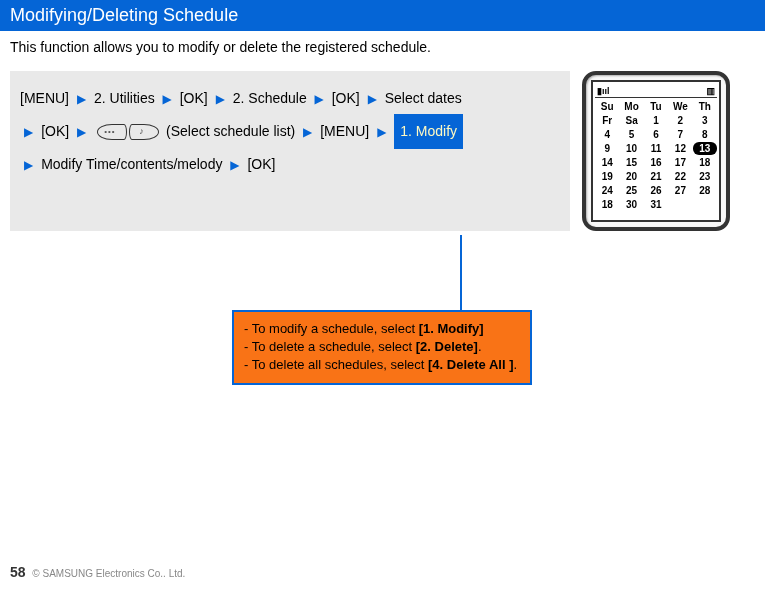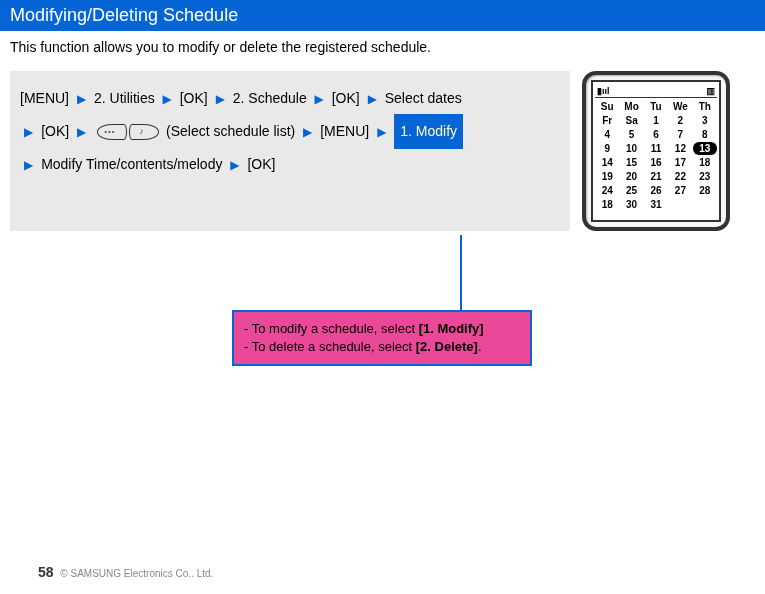--- a/index.html
+++ b/index.html
@@ -12,30 +12,30 @@
     .nav-icons { display: inline-flex; align-items: center; gap: 2px; vertical-align: middle; margin: 0 3px; }
     .nav-iconshape { display: inline-block; width: 30px; height: 16px; border: 1.5px solid #333; position: relative; }
     .nav-iconshape.left { border-radius: 50% 10% 10% 50% / 50% 50% 50% 50%; }
     .nav-iconshape.right { border-radius: 10% 50% 50% 10% / 50% 50% 50% 50%; }
     .nav-iconshape::before { content: ""; position: absolute; }
     .nav-iconshape.left::before { content: "•••"; font-size: 8px; left: 6px; top: 0; color: #555; line-height: 13px; letter-spacing: 1px; }
     .nav-iconshape.right::before { content: "♪"; font-size: 9px; left: 9px; top: -1px; color: #555; line-height: 14px; }
     .modify-badge { background: #0565d6; color: #fef9c3; padding: 2px 6px; display: inline-block; position: relative; }
     .callout-wrap { position: relative; }
     .callout-line { position: absolute; left: 460px; top: 0px; width: 2px; height: 76px; background: #0565d6; }
-    .callout-box { position: absolute; left: 232px; top: 75px; border: 2px solid #0565d6; padding: 8px 10px; font-size: 13px; line-height: 1.4; background: #ec4899; width: 300px; }
+    .callout-box { position: absolute; left: 232px; top: 75px; border: 2px solid #0565d6; padding: 8px 10px; font-size: 13px; line-height: 1.4; background: #f97316; width: 300px; }
     .callout-box b { font-weight: bold; }
     .phone-screen { border: 4px solid #333; border-radius: 14px; width: 148px; height: 160px; padding: 5px; background: #f7f7f7; box-shadow: inset 1px 1px 2px rgba(0,0,0,0.3); }
     .phone-inner { border: 2px solid #333; height: 100%; background: #fff; padding: 2px; }
     .status-bar { display: flex; justify-content: space-between; align-items: center; height: 14px; border-bottom: 1px solid #333; padding: 0 2px; }
     .signal-icon, .battery-icon { font-size: 9px; font-weight: bold; }
     .cal-grid { display: grid; grid-template-columns: repeat(5, 1fr); font-size: 10px; font-weight: bold; text-align: center; gap: 1px 0; padding-top: 2px; }
     .cal-cell { padding: 1px 0; }
     .cal-cell.selected { background: #000; color: #fff; border-radius: 6px; }
-    .footer { position: absolute; bottom: 14px; left: 10px; font-size: 10px; color: #888; margin-left: 28px; }
+    .footer { position: absolute; bottom: 14px; left: 10px; font-size: 10px; color: #888; }
     .footer .pagenum { font-weight: bold; color: #333; font-size: 14px; margin-right: 4px; }
     .right-col { flex: 0 0 150px; }
   </style>
 </head>
 <body>
 
 <div class="title-bar">
   <span>Modifying/Deleting Schedule</span>
 </div>
 
@@ -128,19 +128,20 @@
       </div>
     </div>
   </div>
 </div>
 
 <div class="callout-wrap">
   <div class="callout-line"></div>
   <div class="callout-box">
     <div><span>- To modify a schedule, select </span><b>[1. Modify]</b></div>
     <div><span>- To delete a schedule, select </span><b>[2. Delete]</b><span>.</span></div>
+    <div><span>- To delete all schedules, select </span><b>[4. Delete All ]</b><span>.</span></div>
   </div>
 </div>
 
 <div class="footer">
   <span class="pagenum">58</span>
   <span>© SAMSUNG Electronics Co.. Ltd.</span>
 </div>
 
 </body></html>

